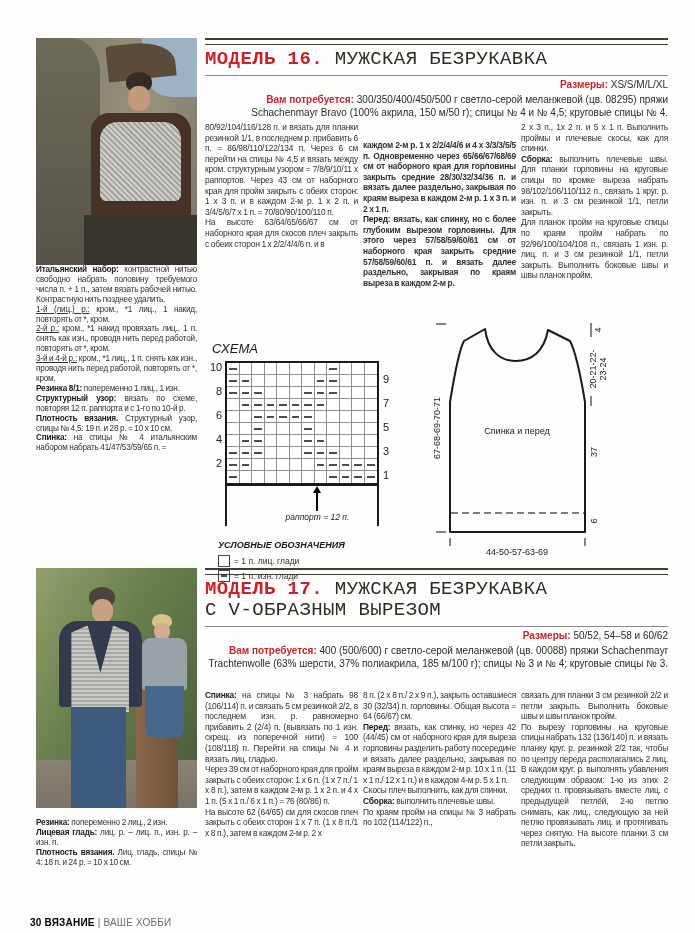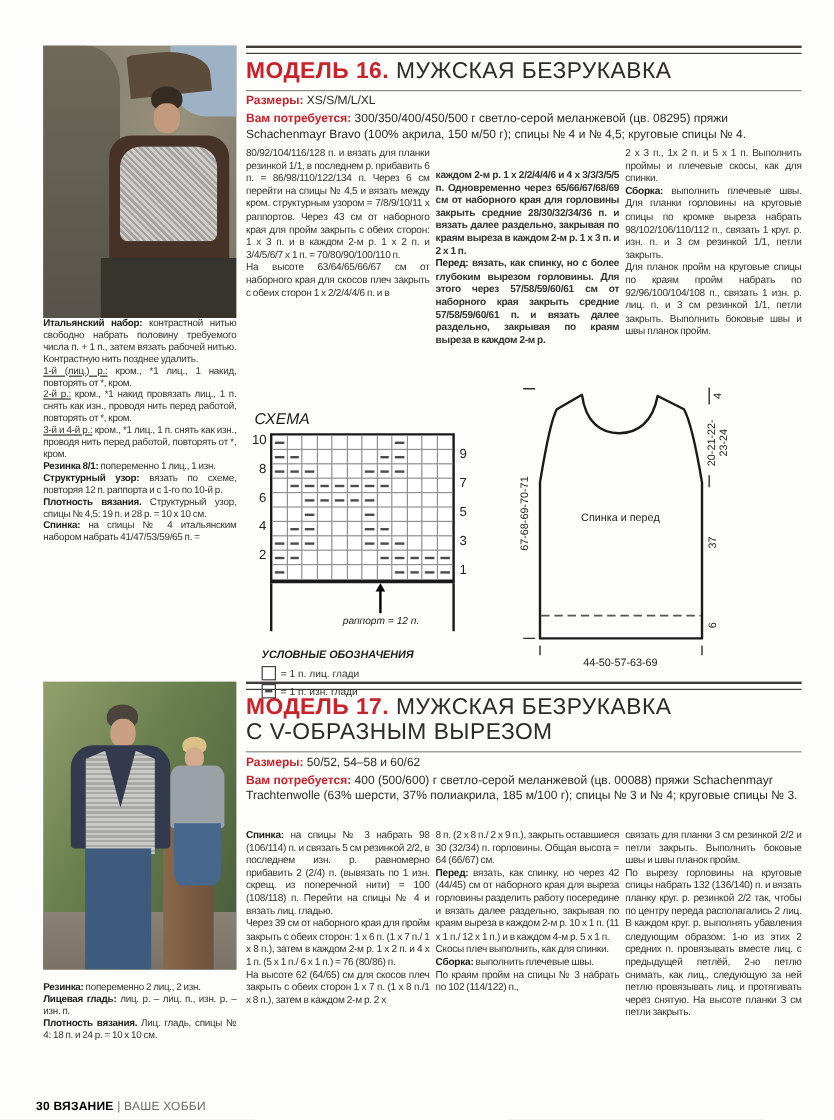--- a/index.html
+++ b/index.html
@@ -3,24 +3,24 @@
 <meta charset="utf-8">
 <style>
   html,body{margin:0;padding:0;background:#e8e8e8;}
   .page{position:relative;width:695px;height:933px;background:#fdfdfc;margin:0 auto;overflow:hidden;
         font-family:"Liberation Sans",sans-serif;color:#2b2b2b;}
   
   .rule2{height:4px;border-top:2px solid #3f3c3a;border-bottom:1px solid #3f3c3a;}
   .rule1{height:1px;background:#8a8a8a;margin-top:5px;}
   
   .mhead{position:absolute;left:205px;width:463px;}
-  .mtitle{font-family:Liberation Sans, sans-serif;font-size:19px;letter-spacing:.4px;color:#2e2a28;
+  .mtitle{font-family:Liberation Mono, monospace;font-size:19px;letter-spacing:.4px;color:#2e2a28;
           margin:4px 0 0 0;line-height:21px;font-weight:normal;}
   .mtitle .rednum{color:#c8232b;font-weight:bold;}
-  .info{font-size:10px;line-height:13px;margin:2px 0 0 0;color:#2b2b2b;}
+  .info{font-size:10px;line-height:13px;margin:2px 0 0 0;color:#2b2b2b;text-align:right;}
   .info b{color:#c8232b;}
   
   .col{position:absolute;font-size:8.4px;line-height:10.6px;text-align:justify;
        letter-spacing:-.2px;word-spacing:-.4px;color:#333;}
   .col p{margin:0;}
   .col b{color:#1c1c1c;}
   .col .ul{text-decoration:underline;}
   .smallcol{font-size:8.2px;line-height:9.9px;}
   
   .photo{position:absolute;overflow:hidden;}

